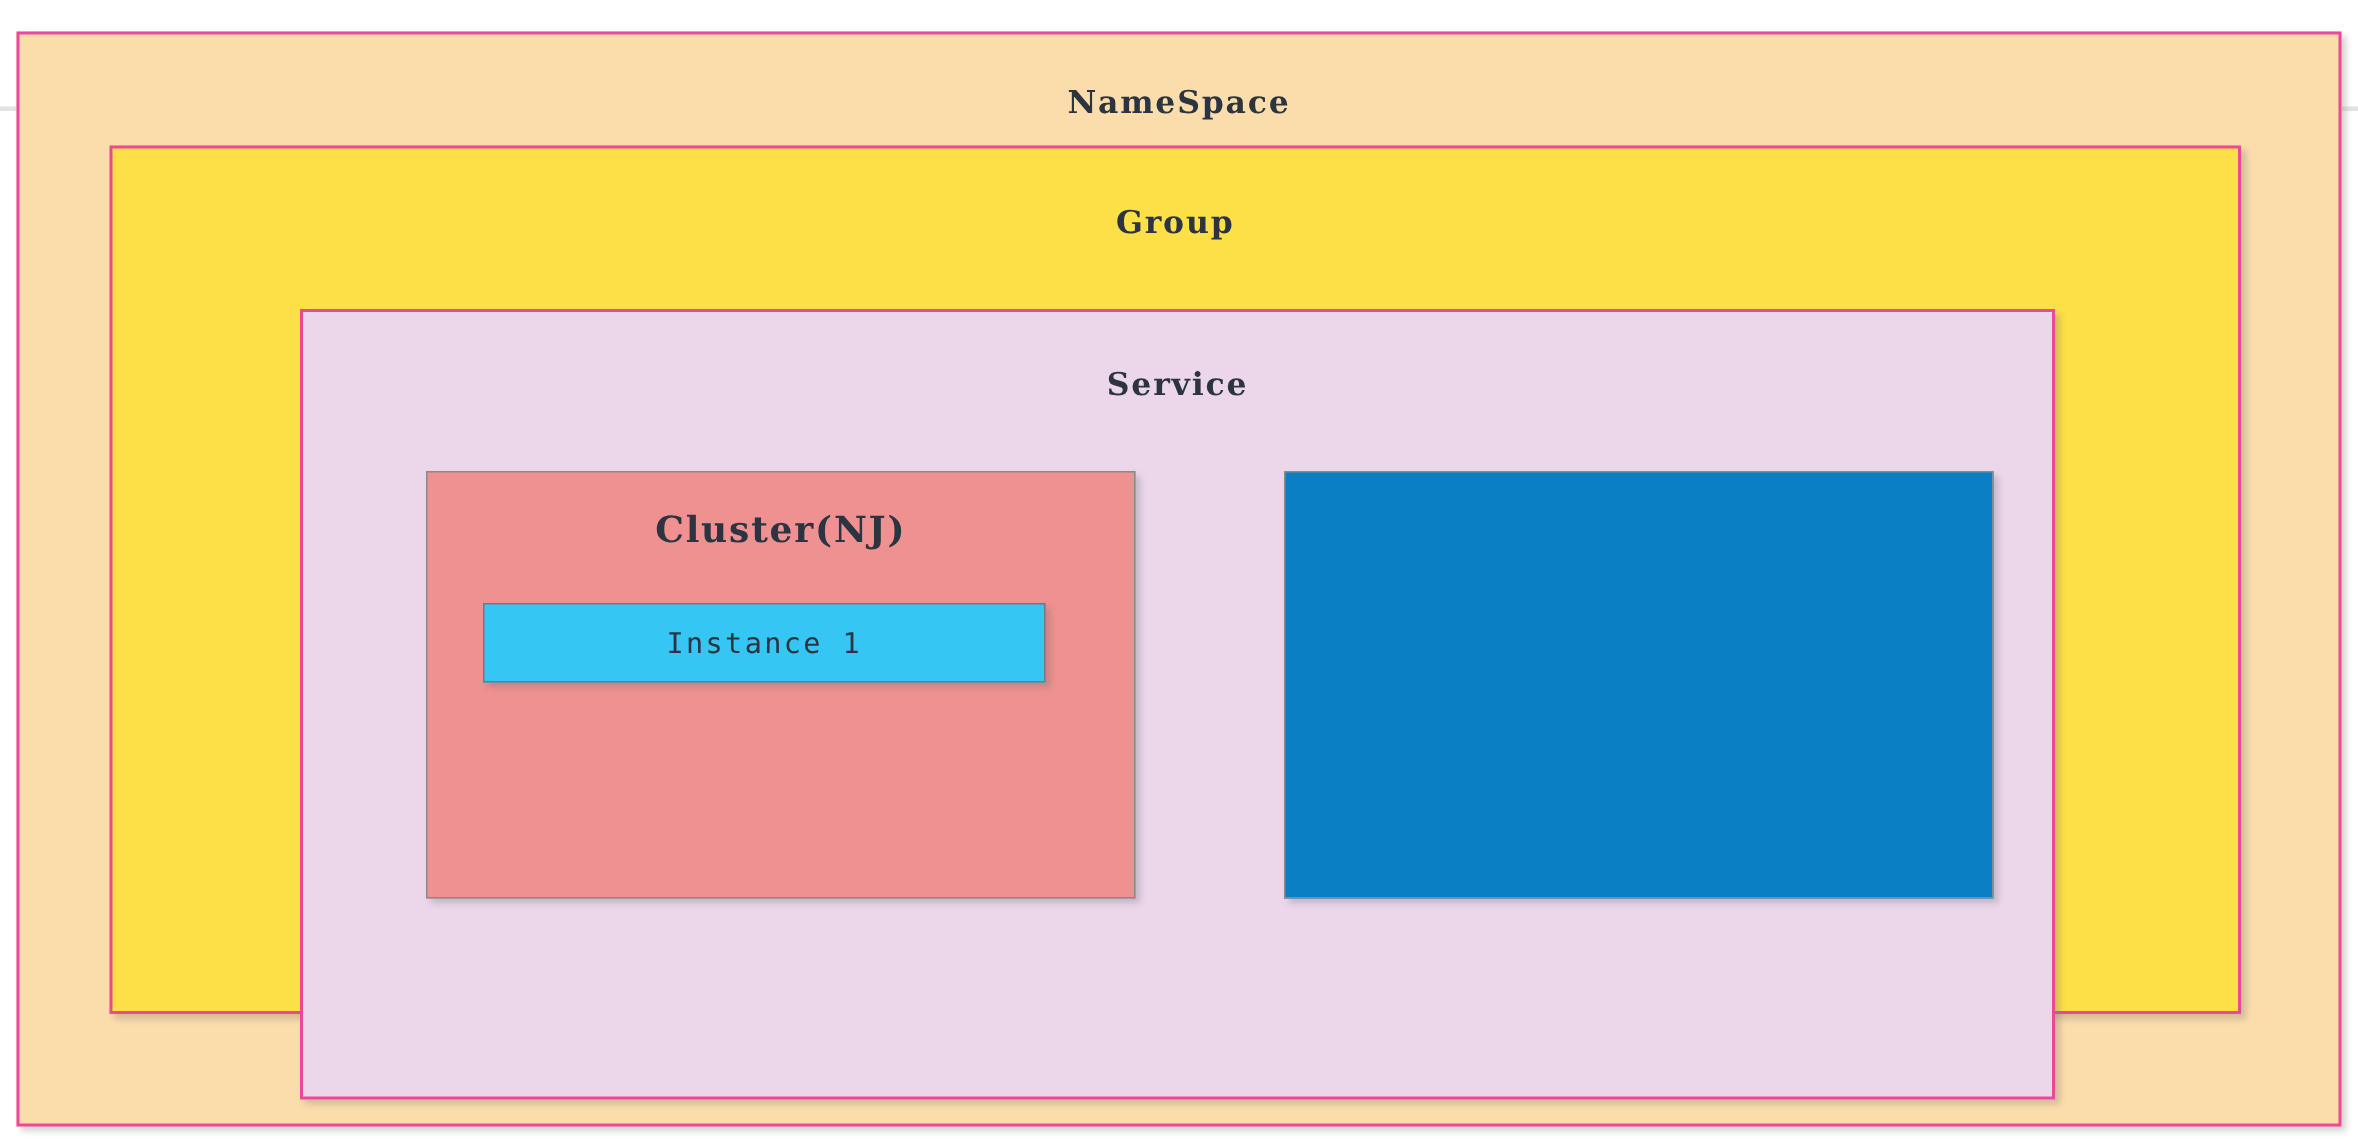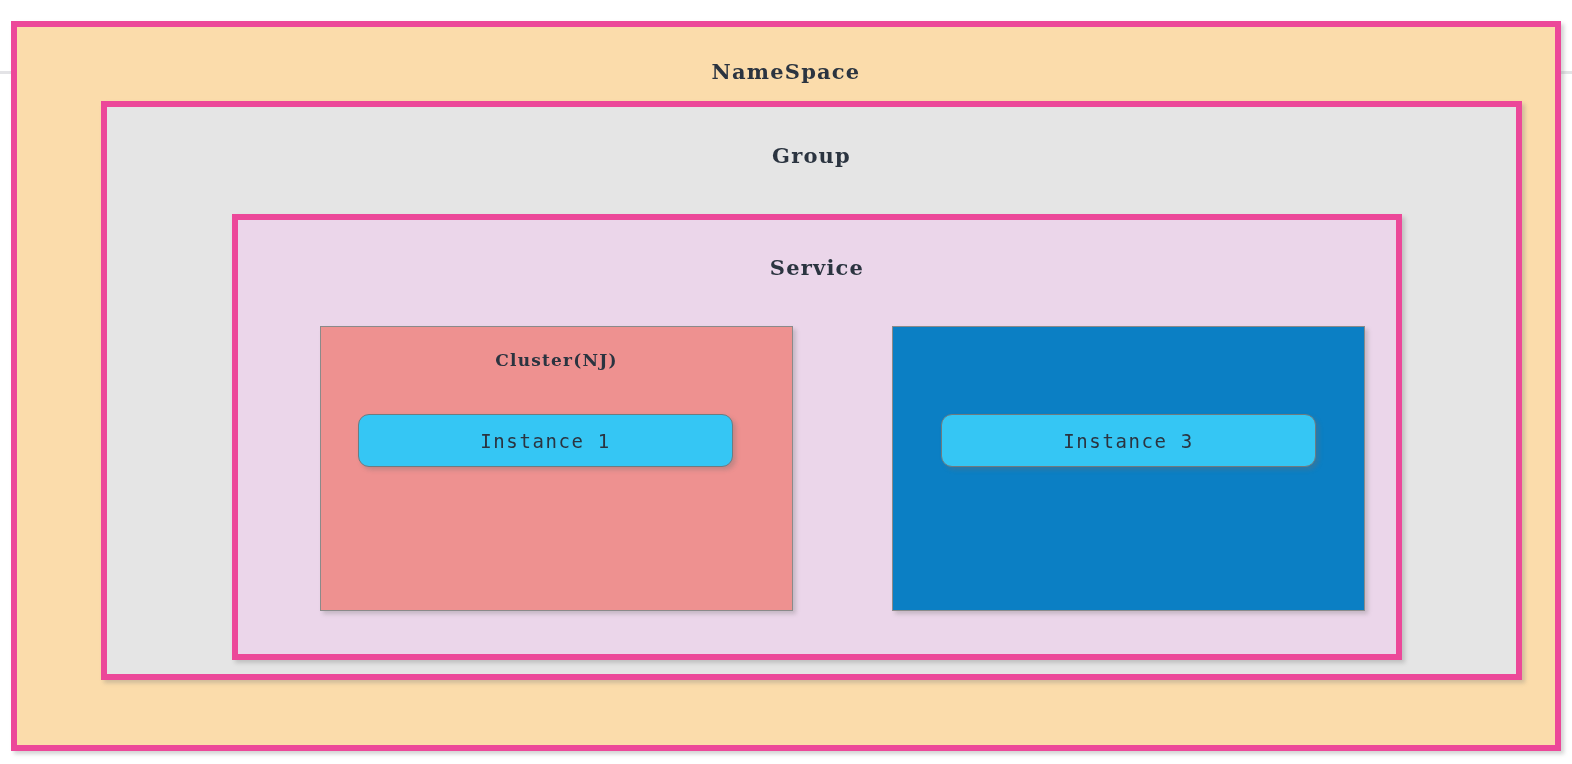--- a/index.html
+++ b/index.html
@@ -18,21 +18,21 @@
     position: relative;
     width: 1572px;
     height: 764px;
     background: #ffffff;
   }
 
   
   .box {
     position: absolute;
     box-sizing: border-box;
-    border: 6px solid #ec4899;
+    border: 2px solid #ec4899;
     box-shadow: 3px 3px 4px rgba(120,120,120,0.33);
   }
 
   .box > .box-title {
     position: absolute;
     left: 0;
     right: 0;
     text-align: center;
     color: #2b3440;
     font-family: "DejaVu Serif", "Liberation Serif", serif;
@@ -54,34 +54,33 @@
     top: 32px;
     font-size: 21px;
   }
 
   
   #group-box {
     left: 60px;
     top: 74px;
     width: 1421px;
     height: 579px;
-    background: #e5e5e5;
-    margin-left: 24px;
+    background: #fde047;
   }
   #group-box > .box-title {
     top: 36px;
     font-size: 21px;
   }
 
   
   #service-box {
     left: 125px;
     top: 107px;
     width: 1170px;
-    height: 446px;
+    height: 527px;
     background: #ebd6ea;
   }
   #service-box > .box-title {
     top: 35px;
     font-size: 21px;
   }
 
   
   .cluster {
     position: absolute;
@@ -91,21 +90,21 @@
   }
   .cluster > .cluster-title {
     position: absolute;
     left: 0;
     right: 0;
     top: 23px;
     text-align: center;
     color: #2b3440;
     font-family: "DejaVu Serif", "Liberation Serif", serif;
     font-weight: bold;
-    font-size: 17px;
+    font-size: 24px;
     letter-spacing: 1.2px;
     white-space: nowrap;
     user-select: none;
   }
 
   #cluster-nj {
     left: 82px;
     top: 106px;
     width: 473px;
     height: 285px;
@@ -131,21 +130,21 @@
     justify-content: center;
     color: #2b3440;
     font-family: "DejaVu Sans Mono", "Liberation Mono", monospace;
     font-size: 19px;
     letter-spacing: 1.6px;
     white-space: nowrap;
     user-select: none;
   }
   #cluster-nj .instance { left: 37px; width: 375px; height: 53px; }
   #cluster-bj .instance { left: 48px; width: 375px; height: 53px; }
-  .instance.slot-0 { top: 87px; border-radius: 11px; }
+  .instance.slot-0 { top: 87px; }
   .instance.slot-1 { top: 193px; }
 
   
   .edge-tick {
     position: absolute;
     top: 71px;
     height: 3px;
     background: #e3e3e6;
   }
   #edge-tick-left  { left: 0px;    width: 11px; }
@@ -167,20 +166,19 @@
 
       <div id="service-box" class="box">
         <div class="box-title">Service</div>
 
         <div id="cluster-nj" class="cluster">
           <div class="cluster-title">Cluster(NJ)</div>
           <div class="instance slot-0">Instance 1</div>
         </div>
 
         <div id="cluster-bj" class="cluster">
-          <div class="instance slot-0">Instance 3</div>
         </div>
 
       </div>
     </div>
   </div>
 
 </div>
 
 </body></html>

